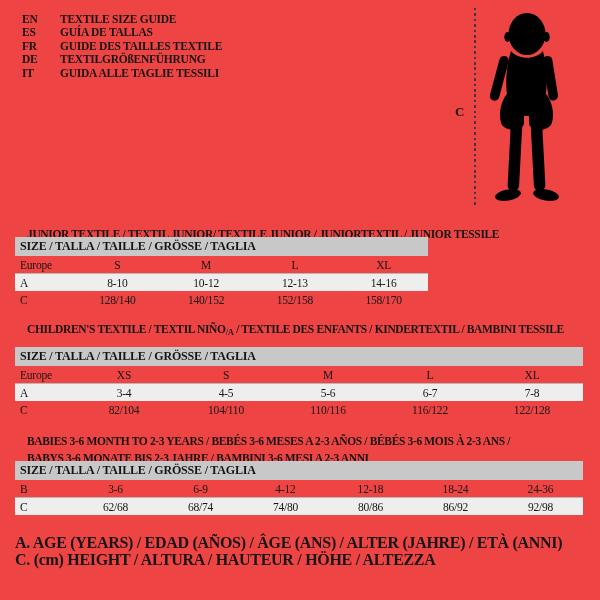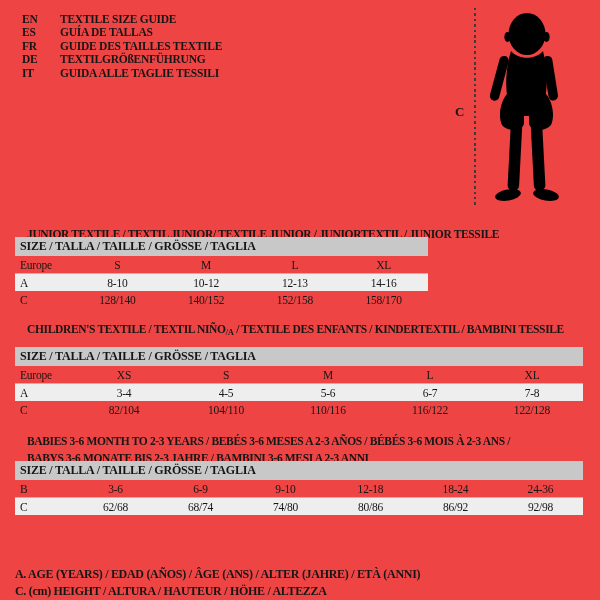--- a/index.html
+++ b/index.html
@@ -39,21 +39,21 @@
   col.labelcol{width:58px;}
   th.band{
     background:#c8c8c8;text-align:left;font-weight:bold;
     font-size:12px;padding:2px 0 2px 5px;height:12px;letter-spacing:-0.2px;
   }
   td{text-align:center;padding:2.5px 0;height:12px;font-weight:normal;}
   td.rowlabel{text-align:left;padding-left:5px;margin-top:8px;}
   tr.shaded{background:#eeeeee;border-top:1px solid #b8b8b8;}
 
   
-  .legend-block{position:absolute;left:15px;top:566px;font-weight:bold;font-size:12px;line-height:17.2px;letter-spacing:-0.3px;}
+  .legend-block{position:absolute;left:15px;top:534px;font-weight:bold;font-size:16px;line-height:17.2px;letter-spacing:-0.3px;}
 </style>
 </head>
 <body>
 
 <div class="page">
 
   <div class="lang-block" id="lang-block">
       <div class="lang-row">
         <span class="lang-code">EN</span>
         <span>TEXTILE SIZE GUIDE</span>
@@ -193,21 +193,21 @@
     <thead>
       <tr>
         <th class="band" colspan="7">SIZE / TALLA / TAILLE / GRÖSSE / TAGLIA</th>
       </tr>
     </thead>
     <tbody>
         <tr>
           <td class="rowlabel">B</td>
           <td>3-6</td>
           <td>6-9</td>
-          <td>9-10</td>
+          <td>4-12</td>
           <td>12-18</td>
           <td>18-24</td>
           <td>24-36</td>
         </tr>
         <tr class="shaded">
           <td class="rowlabel">C</td>
           <td>62/68</td>
           <td>68/74</td>
           <td>74/80</td>
           <td>80/86</td>

